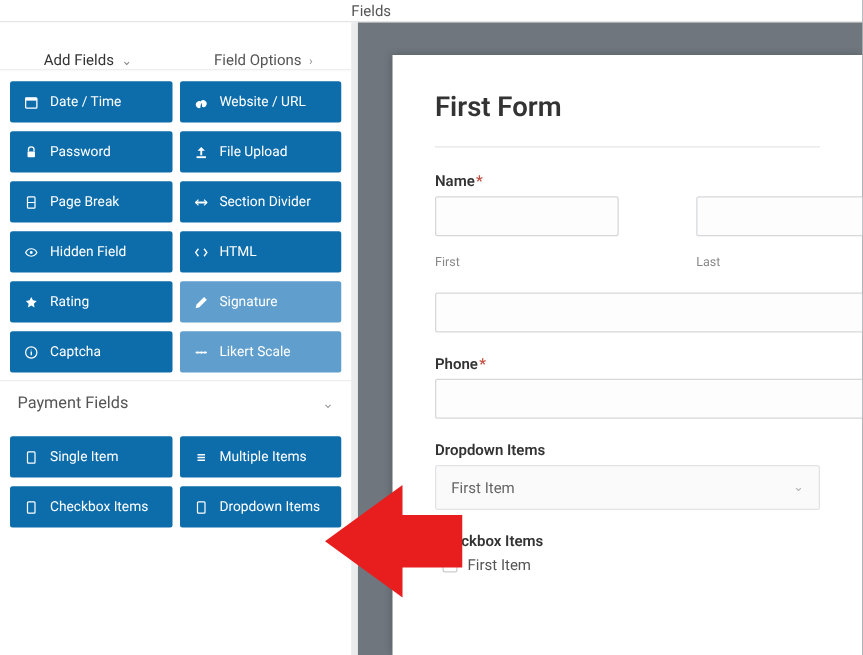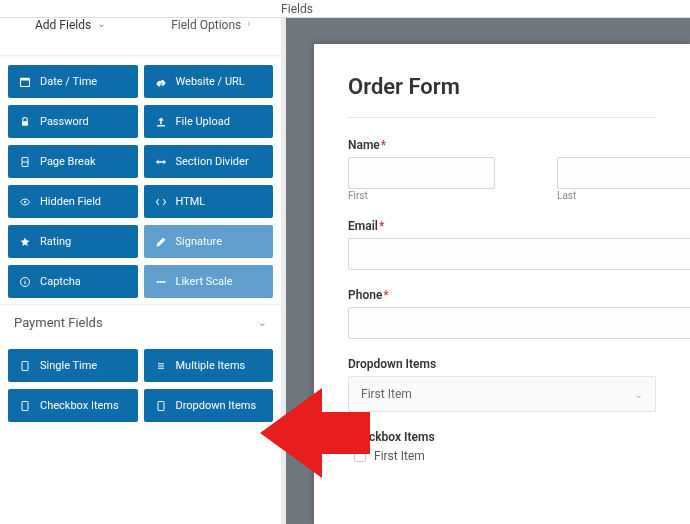--- a/index.html
+++ b/index.html
@@ -2,42 +2,42 @@
 <html><head>
 <meta charset="utf-8">
 <style>
 *{box-sizing:border-box;margin:0;padding:0;font-family:-apple-system,BlinkMacSystemFont,"Segoe UI",Roboto,Arial,sans-serif}
 body{width:690px;height:524px;overflow:hidden;background:#fff;position:relative;font-size:13px;color:#333}
 .top-bar{height:18px;border-bottom:1px solid #ddd;display:flex;align-items:center;justify-content:center;padding-right:96px}
 .top-title{font-size:12px;color:#555}
 .main{display:flex;height:506px}
 .sidebar{width:286px;background:#fff;border-right:5px solid #e9ebed;overflow:hidden;position:relative}
 .tabs{display:flex;height:38px;border-bottom:1px solid #eee;box-shadow:0 1px 2px rgba(0,0,0,.04)}
-.tab{flex:1;display:flex;align-items:flex-start;justify-content:center;font-size:12px;color:#555;cursor:pointer}
+.tab{flex:1;display:flex;align-items:flex-end;justify-content:center;font-size:12px;color:#555;cursor:pointer}
 .tab.active{background:#fff;color:#333}
 .tab.inactive{background:#fff}
 .tab .chev{margin-left:6px;font-size:10px;opacity:.6}
 .field-grid{padding:9px 8px 6px;display:grid;grid-template-columns:1fr 1fr;gap:7px 6px}
 .field-btn{background:#0d6dab;color:#fff;font-size:11px;display:flex;align-items:center;padding:12px 10px;height:33px;border-radius:2px;cursor:pointer}
 .field-btn.wide{grid-column:1/3}
 .field-btn.light{background:#5f9ecd}
 .field-btn .ico{width:14px;margin-right:8px;display:flex;align-items:center;justify-content:center;font-size:11px}
 .section-hdr{display:flex;align-items:center;justify-content:space-between;padding:10px 14px;font-size:13px;color:#555;border-top:1px solid #eee;cursor:pointer}
 .section-hdr .chev{font-size:11px;opacity:.6}
 .preview-wrap{flex:1;background:#6f767d;padding:26px 0 0 28px;overflow:hidden}
 .form-canvas{background:#fff;width:100%;height:100%;padding:30px 34px 0 34px;overflow:hidden;box-shadow:-1px -1px 6px rgba(0,0,0,.2)}
 .form-title{font-size:22px;font-weight:600;color:#333;margin-bottom:18px}
 .divider{border:0;border-top:1px solid #e5e5e5;margin-bottom:20px}
 .fld{margin-bottom:18px}
 .lbl{font-size:12px;font-weight:600;color:#333;margin-bottom:5px;display:block}
 .req{color:#c2493c;margin-left:1px}
 .name-row{display:flex;gap:14px}
 .name-col{flex:1}
 .input{width:100%;height:32px;border:1px solid #d5d7da;border-radius:2px;background:#fdfdfd;padding:0 8px;font-size:12px}
-.sub{font-size:10px;color:#888;margin-top:1px}
+.sub{font-size:10px;color:#888;margin-top:16px}
 .select{width:100%;height:36px;border:1px solid #e1e3e6;border-radius:2px;background:#fafafa;display:flex;align-items:center;justify-content:space-between;padding:0 12px;font-size:12px;color:#666}
 .check-row{display:flex;align-items:center;gap:8px;font-size:12px;color:#555;margin:3px 0 3px 6px}
 .check-box{width:12px;height:12px;border:1px solid #ccc;border-radius:2px}
 .arrow{position:absolute;left:260px;top:386px;z-index:99;pointer-events:none}
 .ico svg{width:12px;height:12px;fill:currentColor}
 </style>
 </head>
 <body>
 
 <div class="top-bar">
@@ -171,21 +171,21 @@
       <span class="chev">⌄</span>
     </div>
 
     <div class="field-grid" id="payment-grid">
         <div class="field-btn">
           <span class="ico">
             <svg viewBox="0 0 16 16">
               <rect x="4" y="2" width="8" height="12" rx="1" fill="none" stroke="currentColor" stroke-width="1.3"></rect>
             </svg>
           </span>
-          <span>Single Time</span>
+          <span>Single Item</span>
         </div>
         <div class="field-btn">
           <span class="ico">
             <svg viewBox="0 0 16 16">
               <path d="M4 5h8M4 8h8M4 11h8" stroke="currentColor" stroke-width="1.5"></path>
             </svg>
           </span>
           <span>Multiple Items</span>
         </div>
         <div class="field-btn">
@@ -202,39 +202,38 @@
               <rect x="4" y="2" width="8" height="12" rx="1" fill="none" stroke="currentColor" stroke-width="1.3"></rect>
             </svg>
           </span>
           <span>Dropdown Items</span>
         </div>
       </div>
   </div>
 
   <div class="preview-wrap">
     <div class="form-canvas">
-      <h1 class="form-title">Order Form</h1>
+      <h1 class="form-title">First Form</h1>
       <hr class="divider">
 
       <div class="fld">
         <label class="lbl"><span>Name</span><span class="req">*</span></label>
         <div class="name-row">
           <div class="name-col">
             <input class="input" style="">
             <div class="sub">First</div>
           </div>
           <div class="name-col" style="transform:translateX(48px)">
             <input class="input" style="">
             <div class="sub">Last</div>
           </div>
         </div>
       </div>
 
       <div class="fld">
-        <label class="lbl"><span>Email</span><span class="req">*</span></label>
         <input class="input" style="width: 112%;">
       </div>
 
       <div class="fld">
         <label class="lbl"><span>Phone</span><span class="req">*</span></label>
         <input class="input" style="width: 112%;">
       </div>
 
       <div class="fld">
         <label class="lbl">Dropdown Items</label>

